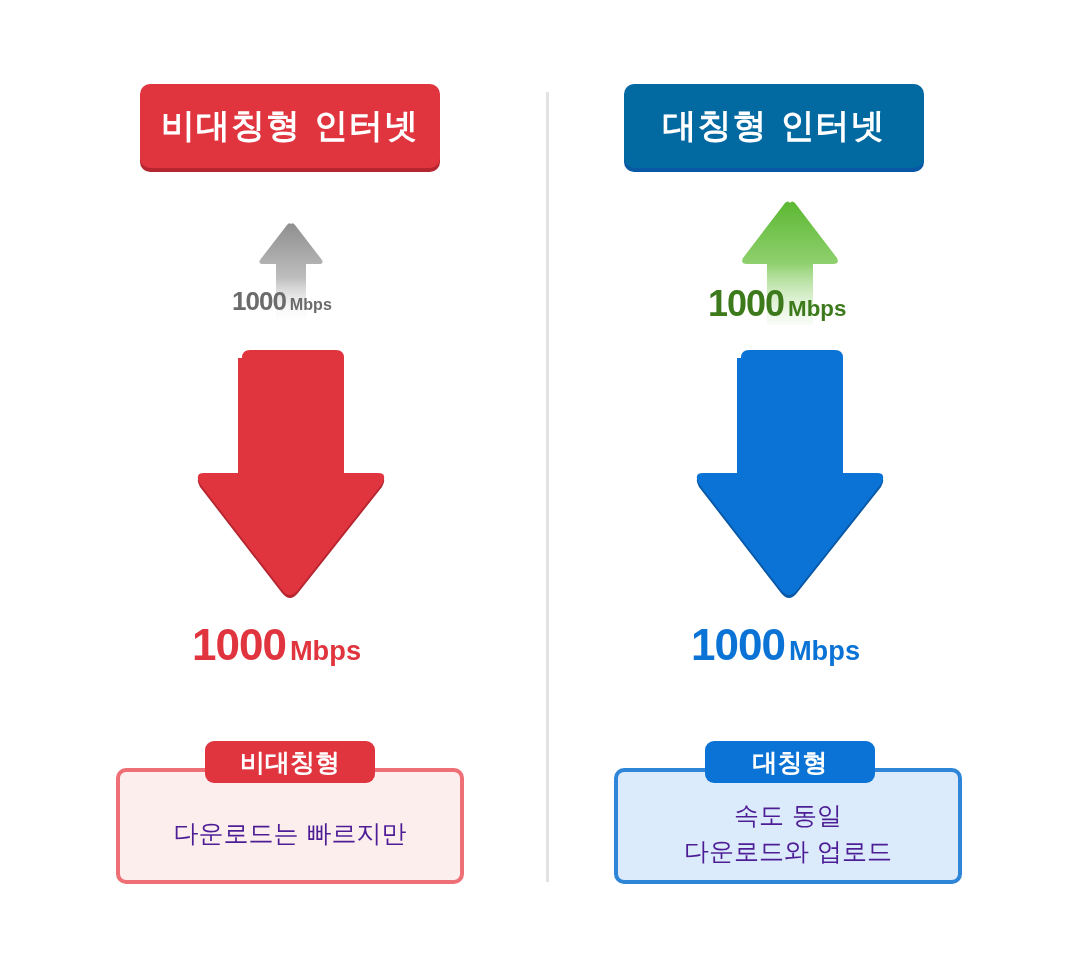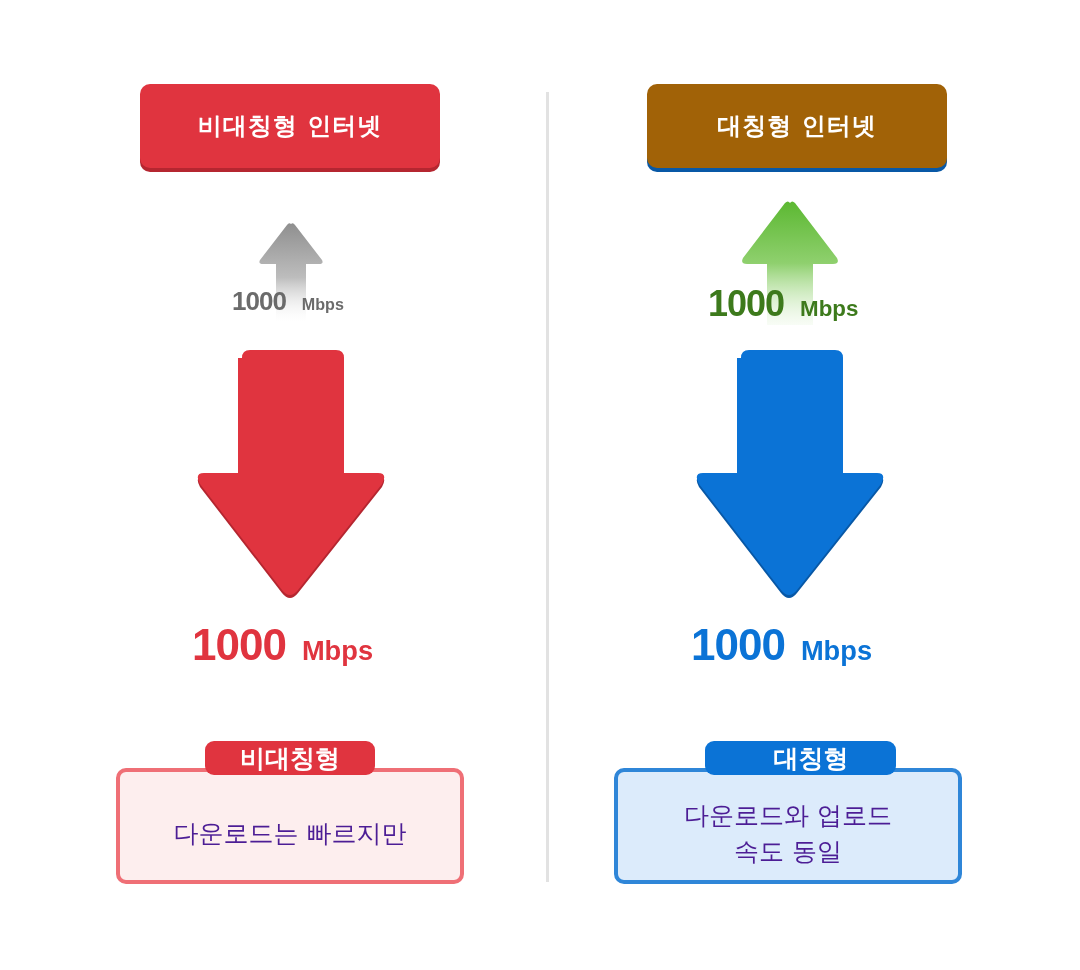--- a/index.html
+++ b/index.html
@@ -1,31 +1,31 @@
 <!DOCTYPE html>
 <html><head>
 <meta charset="utf-8">
 <style>
   html, body { margin:0; padding:0; background:#ffffff; }
   body { width:1080px; height:970px; position:relative; overflow:hidden; font-family:"DejaVu Sans","Liberation Sans",sans-serif; }
   .divider { position:absolute; left:546px; top:92px; width:3px; height:790px; background:#e2e2e2; }
-  .title-btn { position:absolute; top:84px; width:300px; height:84px; border-radius:10px; color:#fff; font-weight:bold; font-size:24px; display:flex; align-items:center; justify-content:center; letter-spacing:1px; box-sizing:border-box; }
+  .title-btn { position:absolute; top:84px; width:300px; height:84px; border-radius:10px; color:#fff; font-weight:bold; font-size:34px; display:flex; align-items:center; justify-content:center; letter-spacing:1px; box-sizing:border-box; }
   .title-red { left:140px; background:#e0343f; box-shadow:0 4px 0 #b52630; }
-  .title-blue { left:647px; background:#a16207; box-shadow:0 4px 0 #0858a6; }
+  .title-blue { left:624px; background:#0369a1; box-shadow:0 4px 0 #0858a6; }
   svg { position:absolute; overflow:visible; }
   .speed { position:absolute; font-family:"Liberation Sans",sans-serif; font-weight:bold; white-space:nowrap; text-align:center; }
   .speed .num { letter-spacing:-1px;text-align:right; }
-  .speed .unit { font-size:0.62em; margin-left:16px; }
+  .speed .unit { font-size:0.62em; margin-left:4px; }
   .box { position:absolute; top:768px; width:348px; height:116px; border-radius:10px; border:4px solid; box-sizing:border-box; display:flex; align-items:center; justify-content:center; text-align:center; }
   .box-red { left:116px; background:#fdeeee; border-color:#ef6f76; }
   .box-blue { left:614px; background:#dcebfb; border-color:#2f86d8; }
   .box-text { font-size:25px; font-weight:normal; color:#4c1d95; line-height:36px; padding-top:16px; }
-  .badge { position:absolute; top:741px; height:34px; width:170px; border-radius:9px; color:#fff; font-weight:bold; font-size:25px; display:flex; align-items:center; justify-content:center; }
+  .badge { position:absolute; top:741px; height:42px; width:170px; border-radius:9px; color:#fff; font-weight:bold; font-size:25px; display:flex; align-items:center; justify-content:center; }
   .badge-red { left:205px; background:#e0343f; }
-  .badge-blue { left:705px; background:#0b73d6;padding-left:21px; }
+  .badge-blue { left:705px; background:#0b73d6; }
 </style>
 </head>
 <body>
 
 <div class="divider"></div>
 
 <div class="title-btn title-red">비대칭형 인터넷</div>
 
 <svg style="left:256px;top:222px" width="70" height="100" viewBox="0 0 70 100">
   <defs>
@@ -75,17 +75,17 @@
 <svg style="left:693px;top:350px" width="192" height="250" viewBox="0 0 192 250">
   <path d="M48 8 Q48 0 56 0 L142 0 Q150 0 150 8 L150 123 L184 123 Q194 123 188 134 L104 240 Q96 250 88 240 L6 134 Q0 123 10 123 L44 123 L44 8 Z" fill="#0858a6" transform="translate(0,3)"></path>
   <path d="M48 8 Q48 0 56 0 L142 0 Q150 0 150 8 L150 123 L184 123 Q194 123 188 134 L104 240 Q96 250 88 240 L6 134 Q0 123 10 123 L44 123 L44 8 Z" fill="#0b73d6"></path>
 </svg>
 <div class="speed" style="left:691px;top:620px;font-size:44px;color:#0b73d6;">
   <span class="num">1000</span><span class="unit">Mbps</span>
 </div>
 
 <div class="box box-blue">
   <div class="box-text">
+    <div>속도 동일</div>
     <div>다운로드와 업로드</div>
-    <div>속도 동일</div>
   </div>
 </div>
 <div class="badge badge-blue">대칭형</div>
 
 </body></html>

